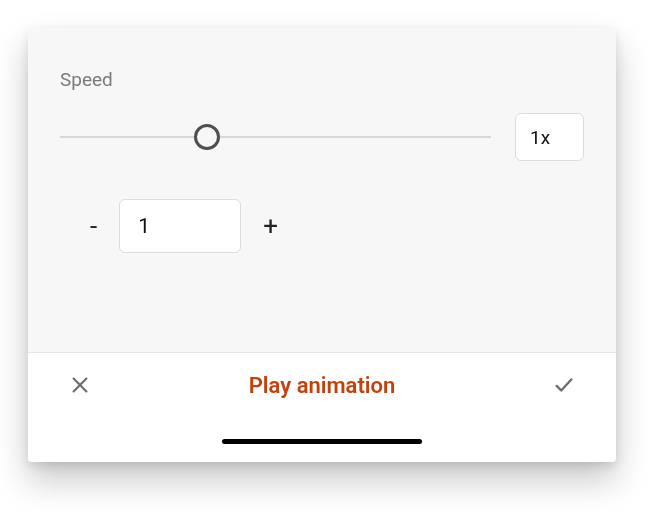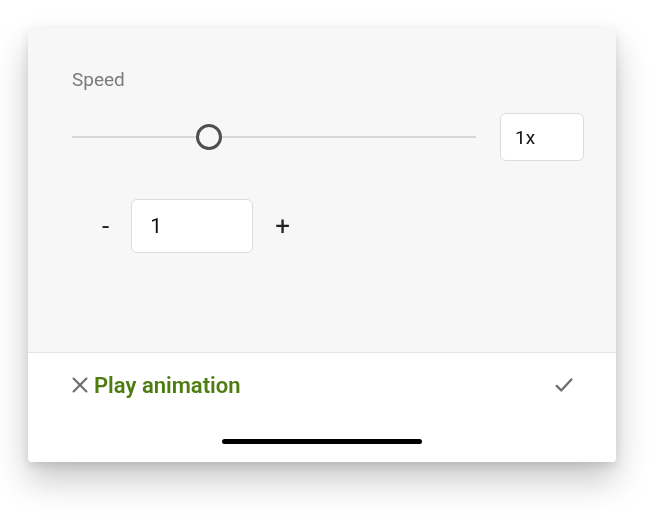--- a/index.html
+++ b/index.html
@@ -23,21 +23,20 @@
     border-radius: 4px;
     box-shadow: 0 18px 34px rgba(0,0,0,0.22), 0 4px 10px rgba(0,0,0,0.10);
     overflow: hidden;
     display: flex;
     flex-direction: column;
   }
   .panel-body {
     flex: 1 1 auto;
     padding: 40px 32px 0 32px;
     position: relative;
-    margin-left: 12px;
   }
   .section-label {
     font-size: 19px;
     color: #7b7b7b;
     margin-bottom: 22px;
   }
   
   .speed-row {
     display: flex;
     align-items: center;
@@ -60,21 +59,21 @@
     position: absolute;
     top: 50%;
     left: 34%;
     width: 26px; height: 26px;
     transform: translate(-50%, -50%);
     background: #f7f7f7;
     border: 3px solid #4f4f4f;
     border-radius: 50%;
   }
   .value-box {
-    width: 84px;
+    width: 69px;
     height: 48px;
     border: 1px solid #dcdcdc;
     border-radius: 6px;
     background: #ffffff;
     display: flex;
     align-items: center;
     padding: 0 14px;
     font-size: 19px;
     color: #111;
   }
@@ -116,23 +115,24 @@
   }
   .footer-row {
     height: 64px;
     display: flex;
     align-items: center;
     justify-content: space-between;
     padding: 0 38px;
   }
   .footer-title {
     flex: 1 1 auto;
+    text-align: center;
     font-size: 22px;
     font-weight: 600;
-    color: #4d7c0f;
+    color: #c2410c;
   }
   .icon-btn {
     width: 28px; height: 28px;
     color: #6f6f6f;
     cursor: pointer;
     display: flex;
     align-items: center;
     justify-content: center;
   }
   .icon-btn svg { width: 22px; height: 22px; display:block; }

